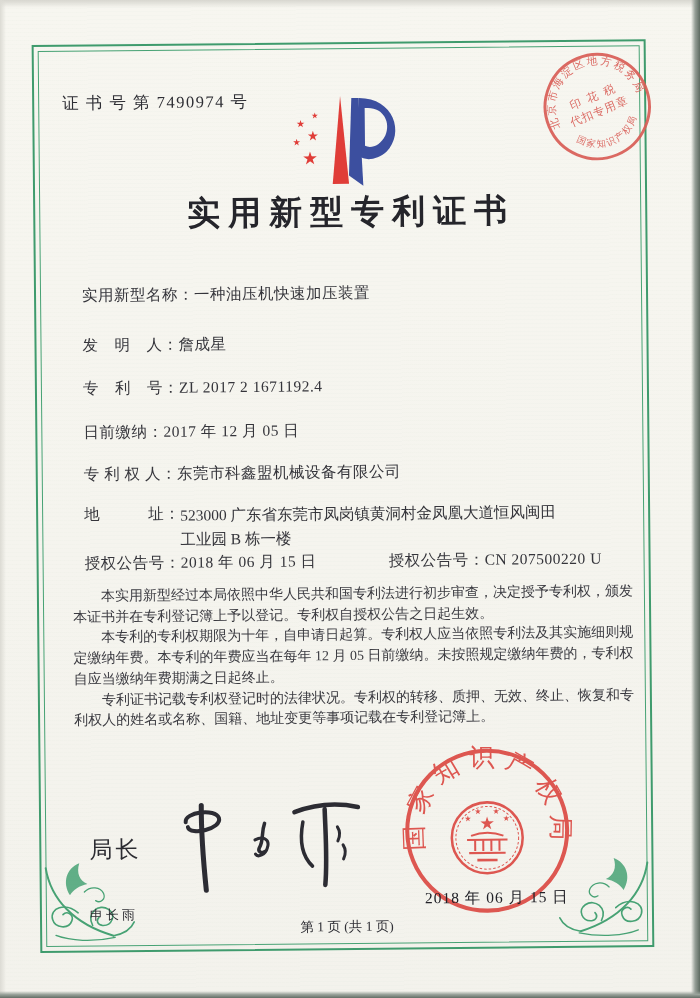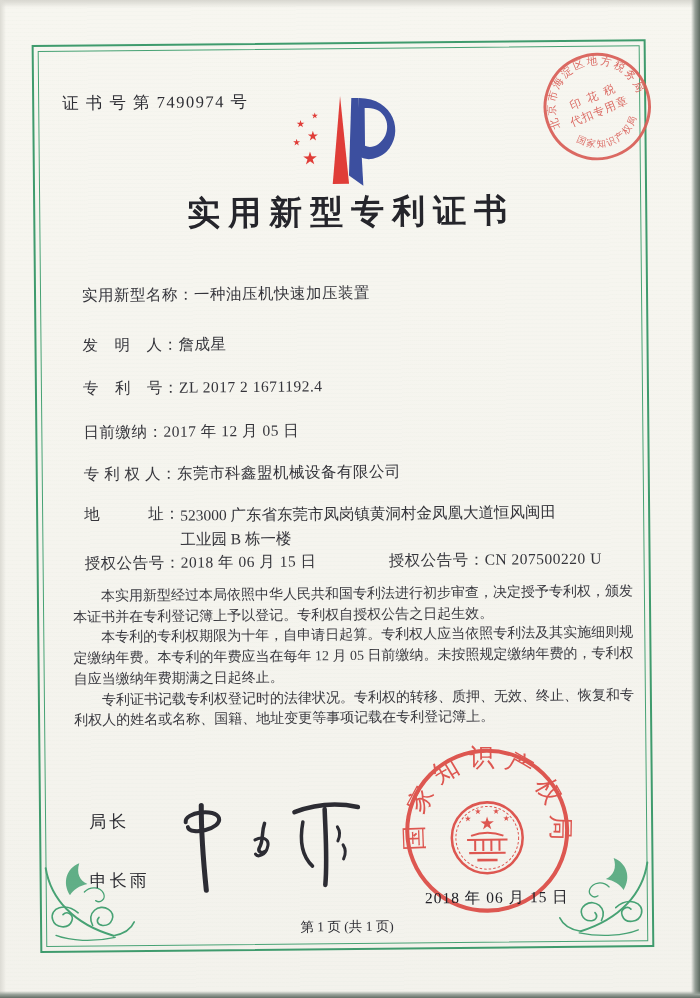--- a/index.html
+++ b/index.html
@@ -46,22 +46,22 @@
   .frow .val{letter-spacing:0.5px;}
   .addr-val{display:inline-block;vertical-align:top;white-space:normal;width:440px;line-height:24px;}
   .grant-no{position:absolute;left:304px;top:0;}
 
   .paras{
     position:absolute;left:72px;top:584px;width:560px;
     font-size:14px;line-height:20.7px;text-align:justify;color:#3a3a40;
   }
   .paras p{margin:0;text-indent:2em;}
 
-  .signer-title{position:absolute;left:86px;top:808px;font-size:17px;letter-spacing:3px;color:#2c2c32;}
-  .signer-name{position:absolute;left:86px;top:867px;font-size:17px;letter-spacing:3px;color:#2c2c32;}
+  .signer-title{position:absolute;left:86px;top:832px;font-size:23px;letter-spacing:3px;color:#2c2c32;}
+  .signer-name{position:absolute;left:86px;top:904px;font-size:13px;letter-spacing:3px;color:#2c2c32;}
   .signature{position:absolute;left:165px;top:788px;width:212px;height:106px;z-index:4;transform:rotate(-1.5deg);}
 
   .tax-stamp{position:absolute;left:542px;top:50px;width:118px;height:118px;transform:rotate(-22deg);z-index:5;opacity:0.93;}
   .official-seal{position:absolute;left:398px;top:746px;width:172px;height:172px;opacity:0.92;z-index:3;}
   .seal-date{position:absolute;left:421px;top:889px;width:170px;font-size:15.5px;letter-spacing:1px;color:#222228;z-index:6;}
 
   .footer{position:absolute;left:36px;top:918px;width:614px;text-align:center;font-size:13.5px;color:#2f2f35;}
 </style>
 </head>
 <body>

